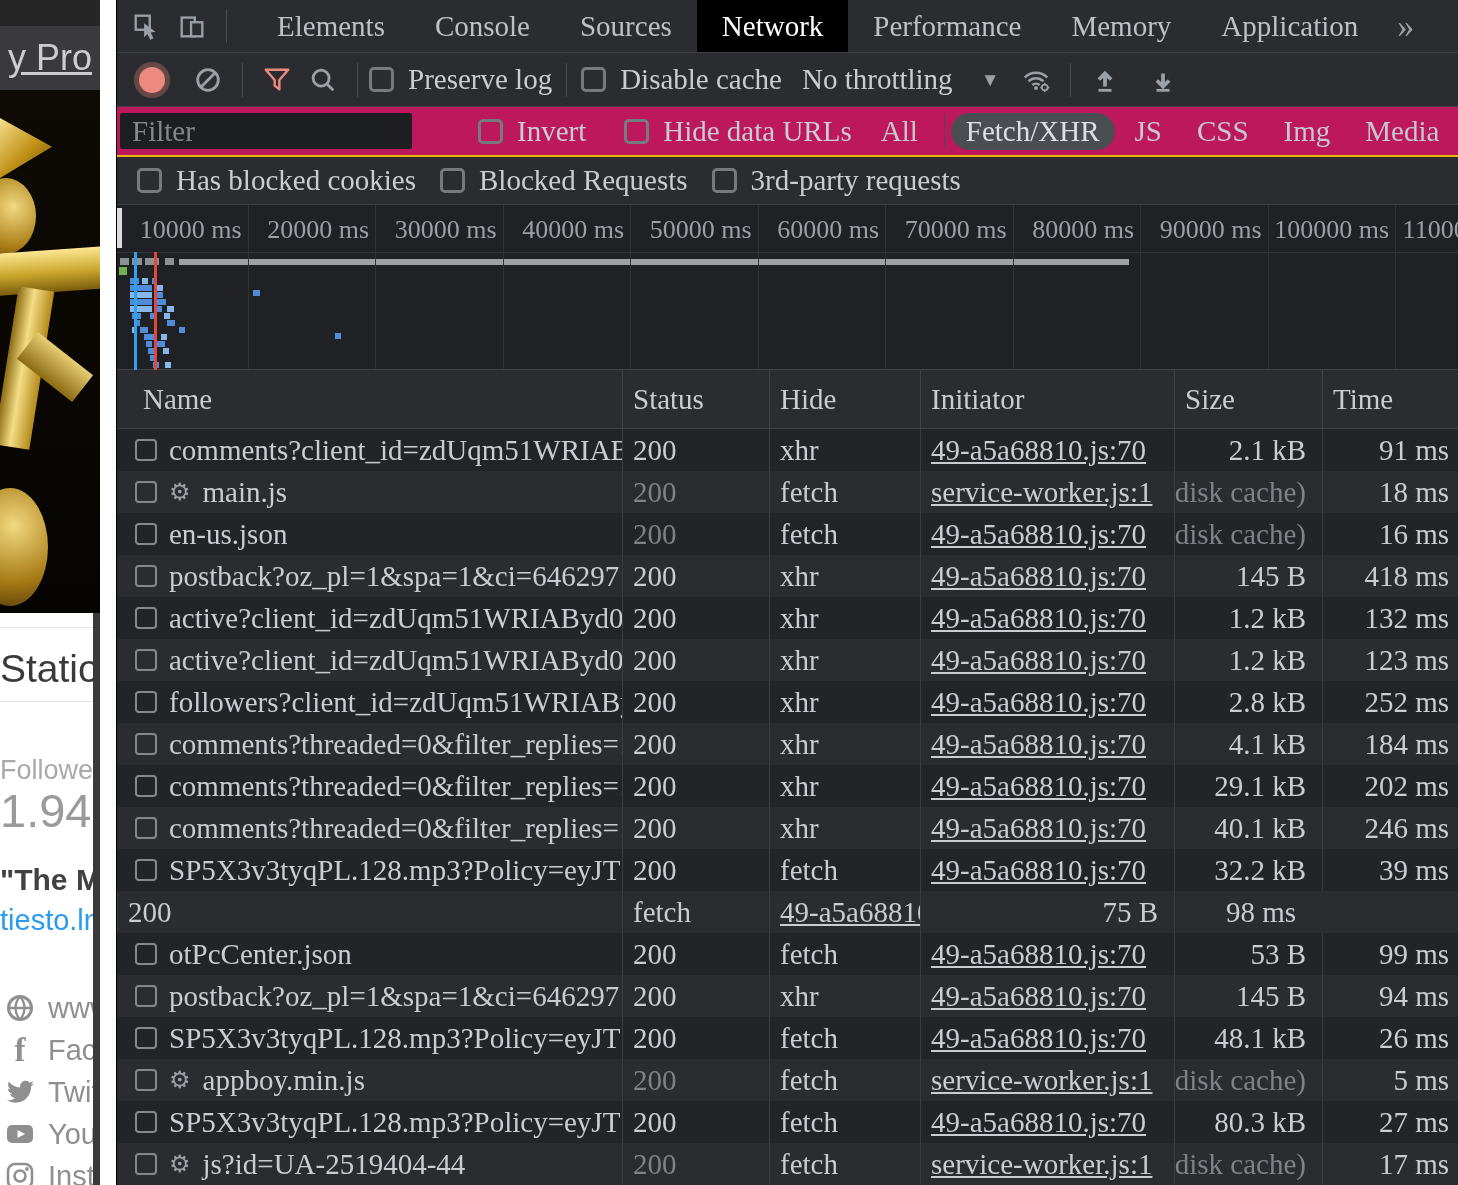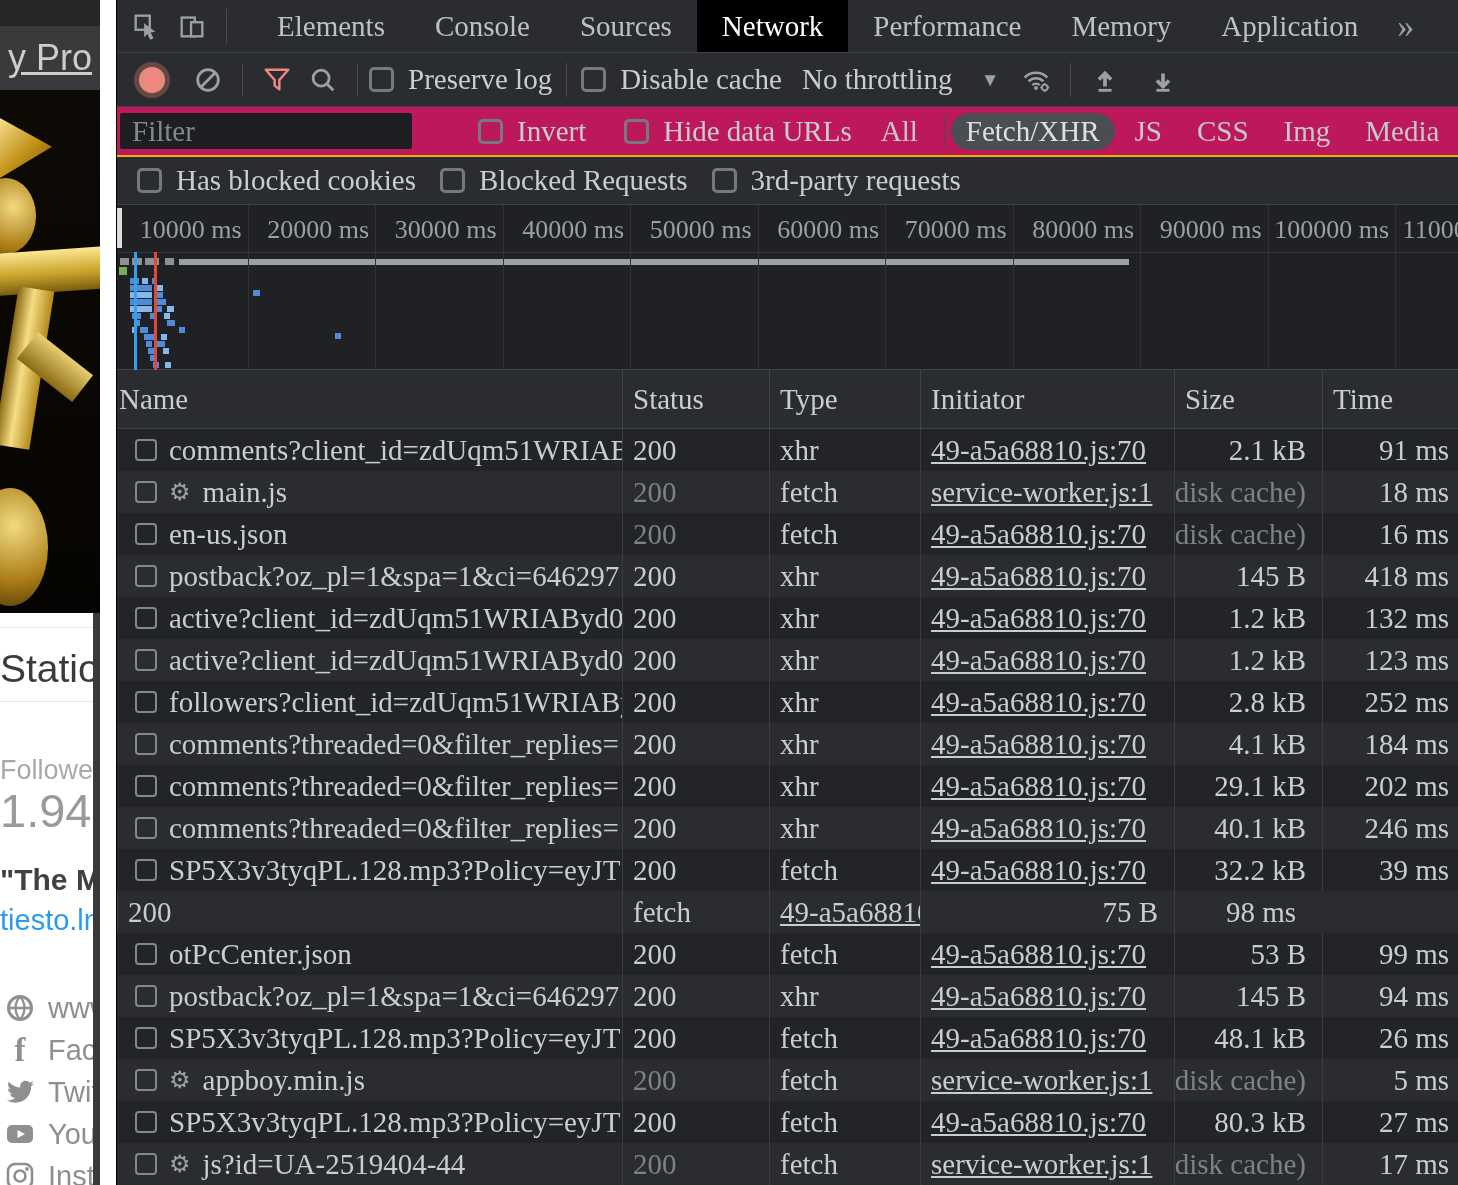--- a/index.html
+++ b/index.html
@@ -67,21 +67,21 @@
   .tick { position: absolute; top: 10px; height: 28px; width: 160px; text-align: right; font-size: 26px; color: #9aa0a6; white-space: nowrap; }
   .label-sep { position: absolute; left: 0; right: 0; top: 47px; height: 1px; background: #343639; }
   .handle { position: absolute; left: 0; top: 3px; width: 5px; height: 40px; background: #dcdcdc; }
   .overview { position: absolute; left: 0; right: 0; top: 47px; height: 118px; }
   .bar { position: absolute; }
   .marker { position: absolute; top: 0; bottom: 0; width: 3px; }
 
   .thead, .row { display: grid; grid-template-columns: 505px 147px 151px 254px 148px 153px; }
   .thead { height: 59px; background: #2b2c2f; border-bottom: 1px solid #404346; font-size: 29px; }
   .th { display: flex; align-items: center; padding-left: 10px; border-left: 1px solid #404346; height: 100%; white-space: nowrap; }
-  .th:first-child { border-left: none; padding-left: 2px; }
+  .th:first-child { border-left: none; padding-left: 26px; }
   .row { height: 42px; font-size: 29px; }
   .row:nth-child(odd) { background: #232428; }
   .row:nth-child(even) { background: #2b2c2f; }
   .cell { height: 100%; display: flex; align-items: center; border-left: 1px solid #3a3c40; padding-left: 10px; overflow: hidden; white-space: nowrap; }
   .cell.name { border-left: none; padding-left: 18px; gap: 12px; }
   .cb.small { width: 22px; height: 22px; border-width: 2px; border-radius: 4px; border-color: #84888c; }
   .gear { color: #9aa0a6; font-size: 24px; line-height: 1; flex: none; }
   .num { justify-content: flex-end; padding-right: 16px; }
   .time { padding-right: 26px; }
   .cell.initiator a { color: inherit; text-decoration: underline; }
@@ -344,21 +344,21 @@
         <span class="tick" style="left: 857px;">80000 ms</span>
         <span class="tick" style="left: 984.5px;">90000 ms</span>
         <span class="tick" style="left: 1112px;">100000 ms</span>
         <span class="tick" style="left: 1239.5px;">110000 ms</span>
       </div>
 
     <div class="table">
       <div class="thead">
         <div class="th">Name</div>
         <div class="th">Status</div>
-        <div class="th">Type</div>
+        <div class="th">Hide</div>
         <div class="th">Initiator</div>
         <div class="th">Size</div>
         <div class="th">Time</div>
       </div>
       <div class="rows">
           <div class="row">
     <div class="cell name">
       <span class="cb small"></span>
 
       <span class="nm">comments?client_id=zdUqm51WRIAB…</span>

